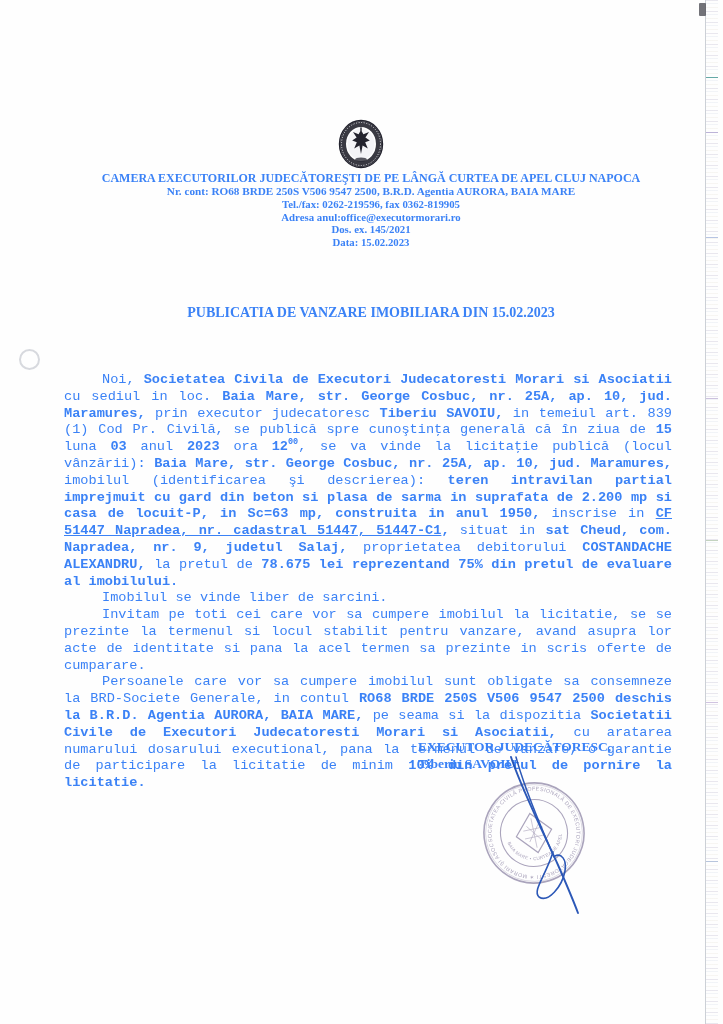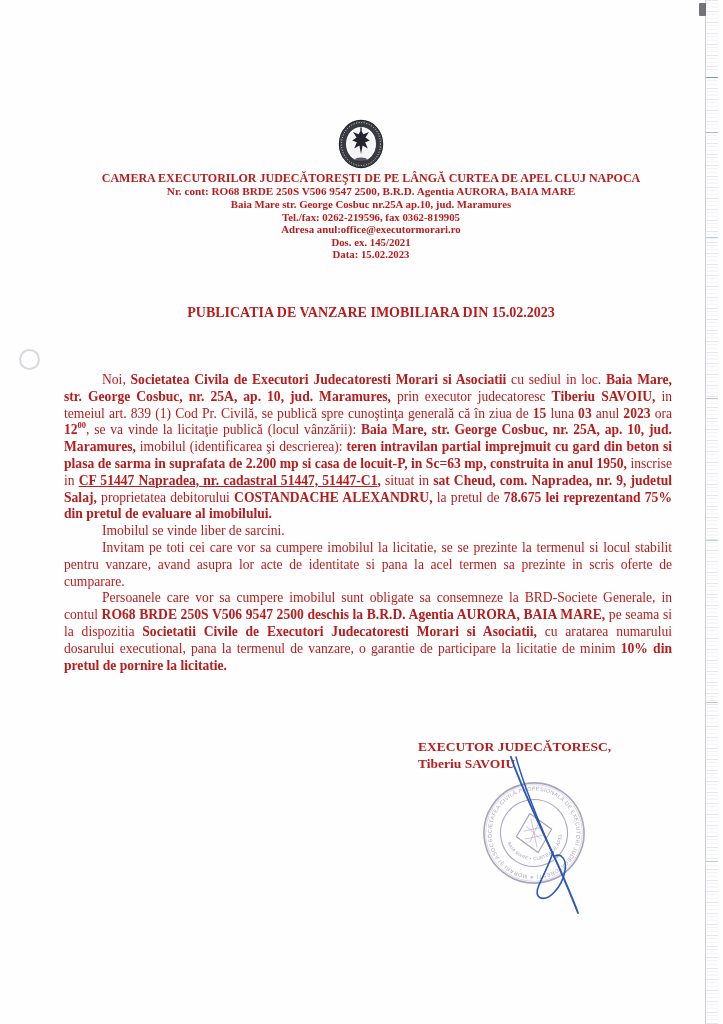--- a/index.html
+++ b/index.html
@@ -1,35 +1,35 @@
 <!DOCTYPE html>
 <html><head>
 <meta charset="utf-8">
 <style>
   * { margin:0; padding:0; box-sizing:border-box; }
   html,body { background:#ffffff; }
   .page {
     position:relative; width:723px; height:1024px; margin:0 auto;
     background:#fefefe; overflow:hidden;
     font-family:"Liberation Serif","DejaVu Serif",serif;
-    color:#b91c1c;
+    color:#3b82f6;
   }
   
   .header-block { position:absolute; left:18px; top:172px; width:706px; text-align:center; }
   .header-block div { white-space:nowrap; }
   .hl-a { font-size:12px; font-weight:bold; line-height:13.2px; }
   .hl-b { font-size:11.2px; font-weight:bold; line-height:12.8px; }
   .hl-c { font-size:10.8px; font-weight:bold; line-height:12.6px; }
   
   .title-block { position:absolute; left:18px; top:305px; width:706px; text-align:center;
                  font-weight:bold; font-size:14px; line-height:16.5px; }
   
   .body-block { position:absolute; left:64px; top:372px; width:608px;
                 font-size:13.6px; line-height:16.8px; text-align:justify; }
-  .body-block p { text-indent:38px; }
+  .body-block p { text-indent:38px;font-family:Liberation Mono, monospace; }
   .b { font-weight:bold; }
   .u { text-decoration:underline; }
   sup { font-size:8.5px; vertical-align:super; line-height:0; }
   
   .sig-block { position:absolute; left:418px; top:739px; width:208px; text-align:left;
                font-weight:bold; font-size:13.5px; line-height:16.5px; }
   
   .emblem { position:absolute; left:337px; top:119px; }
   
   .stamp { position:absolute; left:478px; top:777px; opacity:0.8; }
@@ -58,21 +58,20 @@
     <ellipse cx="24" cy="25" rx="19.5" ry="21.5" fill="none" stroke="#f0f0f4" stroke-width="1" stroke-dasharray="1 1.6" opacity="0.9"></ellipse>
     <ellipse cx="24" cy="25" rx="13.5" ry="15.5" fill="#f4f4f7"></ellipse>
     <path d="M24 11 l2.4 4.2 5.6-2.2 -3.6 5.6 4.4 3 -4.6 1.6 2.6 6.4 -5.2-3 -1.6 8.4 -1.6-8.4 -5.2 3 2.6-6.4 -4.6-1.6 4.4-3 -3.6-5.6 5.6 2.2 Z" fill="#23232e"></path>
     <rect x="23.3" y="8.4" width="1.4" height="3.4" fill="#23232e"></rect>
     <ellipse cx="24" cy="40.5" rx="6" ry="2" fill="#23232e" opacity="0.75"></ellipse>
   </svg>
 
   <div class="header-block">
     <div class="hl-a">CAMERA EXECUTORILOR JUDECĂTOREŞTI DE PE LÂNGĂ CURTEA DE APEL CLUJ NAPOCA</div>
     <div class="hl-b">Nr. cont: RO68 BRDE 250S V506 9547 2500, B.R.D. Agentia AURORA, BAIA MARE</div>
-    <div class="hl-c">Baia Mare str. George Cosbuc nr.25A ap.10, jud. Maramures</div>
     <div class="hl-c">Tel./fax: 0262-219596, fax 0362-819905</div>
     <div class="hl-c">Adresa anul:office@executormorari.ro</div>
     <div class="hl-c">Dos. ex. 145/2021</div>
     <div class="hl-c">Data: 15.02.2023</div>
   </div>
 
   <div class="title-block">
     <div>PUBLICATIA DE VANZARE IMOBILIARA DIN 15.02.2023</div>
   </div>
 

